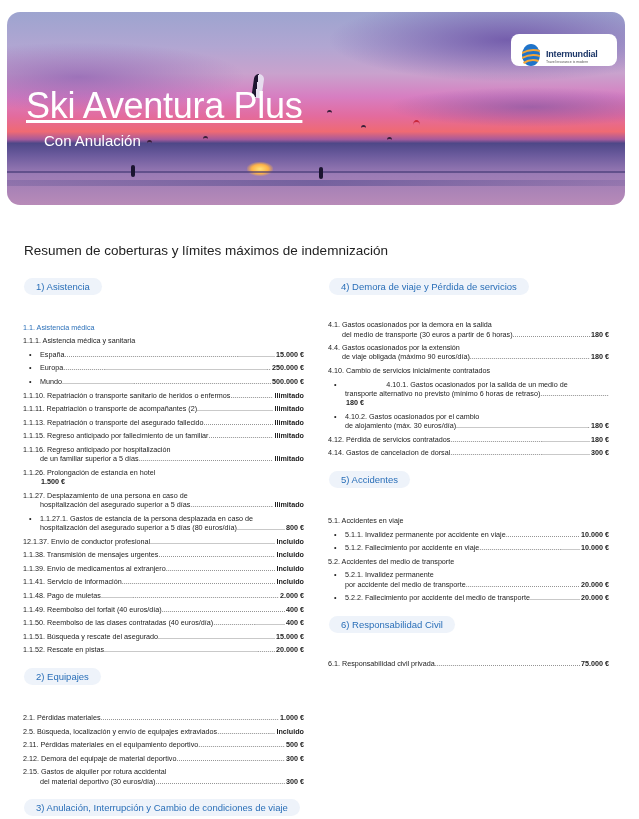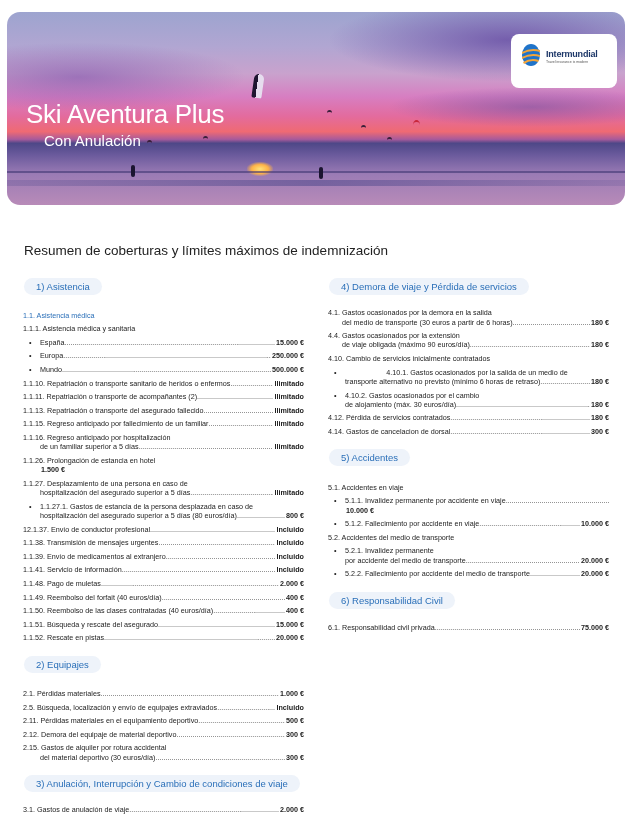--- a/index.html
+++ b/index.html
@@ -24,24 +24,24 @@
   .banner .sun { position:absolute; left:240px; top:150px; width:26px; height:14px;
     background: radial-gradient(ellipse, #ffe27a 0%, #ffb347 45%, rgba(255,140,70,0) 75%); }
   .banner .horizon { position:absolute; left:0; top:159px; width:100%; height:2px; background: rgba(70,60,120,0.65); }
   .banner .sea-streak { position:absolute; left:0; top:168px; width:100%; height:6px;
     background: linear-gradient(90deg, rgba(60,60,130,0.2), rgba(60,60,130,0.45), rgba(60,60,130,0.15)); }
   .kite { position:absolute; width:5px; height:6px; border-top:2px solid #3a1f3a; border-radius: 50% 50% 0 0; }
   .kite.red { border-top-color:#c8283c; }
   .kite.big { width:10px; height:24px; border:none; background: linear-gradient(90deg,#1e1530 0 40%, #e6ddee 40% 100%); border-radius: 6px 6px 2px 2px; transform: rotate(8deg); }
   .surfer { position:absolute; width:4px; height:12px; background:#1b1530; border-radius: 2px; }
 
-  .banner-title { position:absolute; left:19px; top:87px; color:#ffffff; font-size:26px; font-weight:normal; letter-spacing:-0.3px; }
+  .banner-title { position:absolute; left:19px; top:73px; color:#ffffff; font-size:36px; font-weight:normal; letter-spacing:-0.3px;text-decoration:underline; }
   .banner-subtitle { position:absolute; left:20px; top:120px; color:#ffffff; font-size:15px;margin-left:17px; }
 
-  .logo-box { position:absolute; left:504px; top:22px; width:106px; height:54px; background:#ffffff; border-radius:8px; }
+  .logo-box { position:absolute; left:504px; top:22px; width:106px; height:32px; background:#ffffff; border-radius:8px; }
   .logo-globe { position:absolute; left:10px; top:9px; width:20px; height:24px; }
   .logo-name { position:absolute; left:35px; top:15px; font-size:9px; color:#1d3768; font-weight:bold; letter-spacing:-0.2px; }
   .logo-tag { position:absolute; left:35px; top:26px; font-size:3.5px; color:#555; }
 
   
   .doc-title { position:absolute; left:24px; top:243px; font-size:13.5px; color:#222; }
 
   .col { position:absolute; top:276px; width:281px; }
   .col.left { left:23px; }
   .col.right { left:328px; }
@@ -58,21 +58,21 @@
   .row.multi { display:block; }
   .row.multi .line1 { white-space:nowrap; }
   .row.multi .line2 { display:flex; padding-left:17px; }
   .row.plain { display:block; }
   .bullet-wrap { display:flex; width:100%; }
   .bullet { flex:0 0 auto; width:17px; padding-left:6px; font-size:7.2px; }
   .bullet-body { flex:1 1 auto; min-width:0; }
 
   .section { margin-top:11px; }
   .section:first-child { margin-top:0; }
-  .section .pill { margin-bottom:6px; }
+  .section .pill { margin-bottom:18px; }
 </style>
 </head>
 <body>
 
 <div class="banner">
   <div class="cloud1"></div>
   <div class="cloud2"></div>
   <div class="cloud3"></div>
   <div class="sun"></div>
   <div class="horizon"></div>
@@ -369,21 +369,21 @@
           </span>
           <span class="val">180 €</span>
         </div>
     </div>
     <div class="row plain"><span>4.10. Cambio de servicios inicialmente contratados</span></div>
     <div class="row">
       <div class="bullet-wrap">
           <span class="bullet">•</span>
         <div class="bullet-body">
           <div style="white-space:nowrap;text-align:center;">4.10.1. Gastos ocasionados por la salida de un medio de</div>
-          <div style="display:flex;">
+          <div style="display:flex;flex-direction:column;">
               <span class="lbl">
                 <span class="txt">transporte alternativo no previsto (mínimo 6 horas de retraso)</span>
                 <span class="dots"></span>
               </span>
               <span class="val">180 €</span>
             </div>
         </div>
       </div>
     </div>
     <div class="row">
@@ -417,21 +417,21 @@
       </div>
   </div>
 
   <div class="section">
     <span class="pill">5) Accidentes</span>
     <div style="height:6px;"></div>
     <div class="row plain"><span>5.1. Accidentes en viaje</span></div>
     <div class="row">
       <div class="bullet-wrap">
           <span class="bullet">•</span>
-        <div class="bullet-body" style="display:flex;flex-direction:column;">
+        <div class="bullet-body" style="display:flex;">
             <span class="lbl">
               <span class="txt">5.1.1. Invalidez permanente por accidente en viaje</span>
               <span class="dots"></span>
             </span>
             <span class="val">10.000 €</span>
           </div>
         </div>
     </div>
     <div class="row">
       <div class="bullet-wrap">

